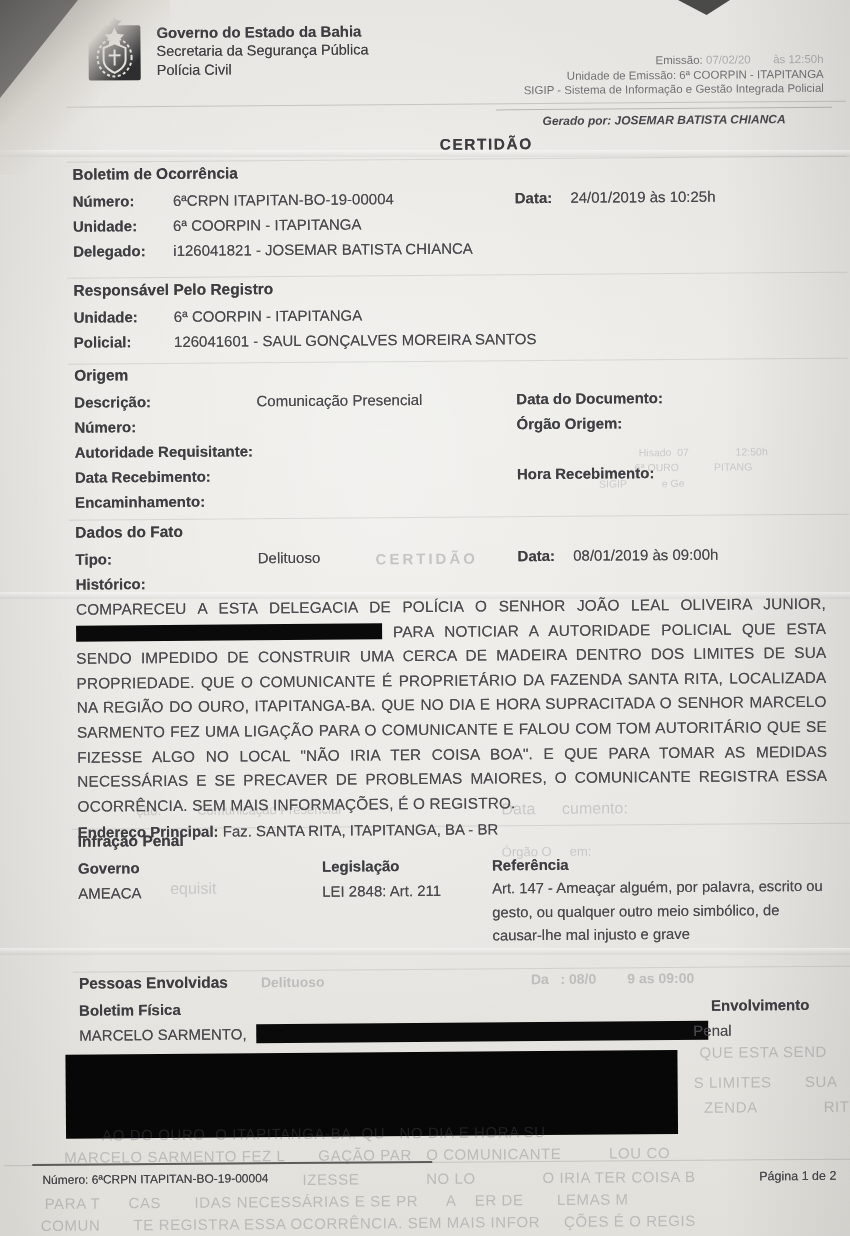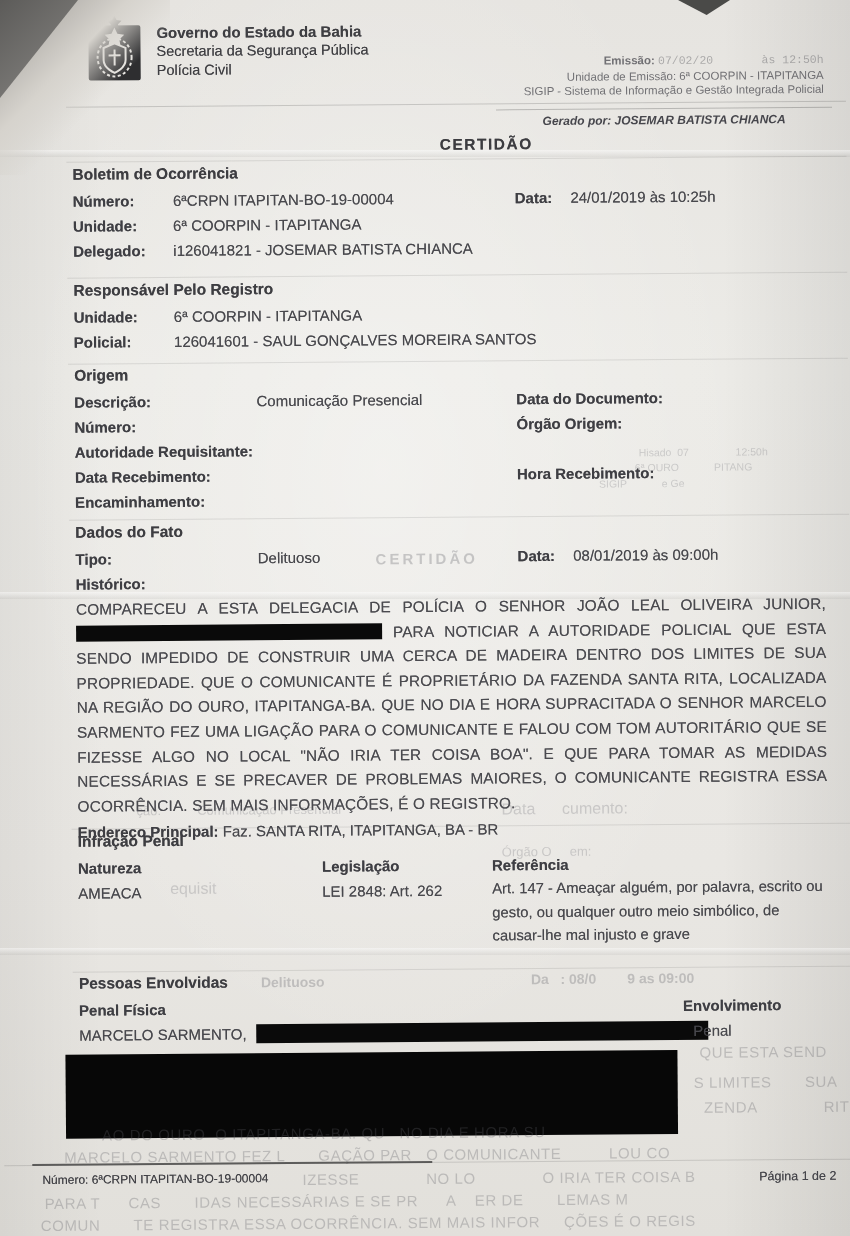--- a/index.html
+++ b/index.html
@@ -16,31 +16,31 @@
     background:linear-gradient(rgba(255,255,255,0.45), rgba(0,0,0,0.05));}
   
   .corner-tl-fold{position:absolute;top:0;left:0;width:170px;height:175px;
     background:linear-gradient(134deg,#8f8d8a 0%,#b9b6b1 20%,#d6d3cd 38%,rgba(233,231,227,0) 58%);}
   .corner-tl-dark{position:absolute;top:0;left:0;width:78px;height:98px;
     clip-path:polygon(0 0,100% 0,0 100%);background:linear-gradient(135deg,#5c5b59,#8a8885);}
   .corner-tr-dark{position:absolute;top:0;left:678px;width:52px;height:15px;
     clip-path:polygon(0 0,100% 0,55% 100%);background:#4a4a48;}
   
   .ink{text-shadow:0 0 0.5px rgba(60,60,64,0.65);}
-  b,.b{font-weight:bold;}
+  b,.b{font-weight:normal;}
   .ghost{position:absolute;white-space:pre;color:rgba(95,95,102,0.30);text-shadow:none;}
   .ghost.up{font-size:15px;letter-spacing:0.6px;}
   .ghost.sm{font-size:10.5px;color:rgba(105,105,112,0.26);}
   
   #header-left{position:absolute;top:13px;left:92px;display:flex;gap:15px;align-items:flex-start;}
   #badge{width:54px;height:66px;}
   #org{font-size:14.5px;line-height:19px;padding-top:8px;color:#3e3e42;}
   #org .l1{font-weight:bold;font-size:15px;}
   #emission{position:absolute;top:55px;right:22px;text-align:right;font-size:11.5px;line-height:14.5px;color:#4a4a50;}
-  #emission .fade{opacity:0.38;font-family:Liberation Mono, monospace;}
+  #emission .fade{opacity:0.38;}
   #emission .semi{opacity:0.75;}
   #rule-top{position:absolute;top:104px;left:70px;right:0;height:1px;background:rgba(70,70,70,0.22);}
   #gerado{position:absolute;top:110px;right:14px;width:336px;border-top:1px solid rgba(70,70,70,0.30);
     padding-top:4px;text-align:center;font-size:12px;font-style:italic;font-weight:bold;color:#46464c;}
   #doc-title{position:absolute;top:136px;left:0;width:100%;text-align:center;padding-left:130px;box-sizing:border-box;
     font-weight:bold;font-size:15.5px;letter-spacing:1.5px;color:#3c3c40;}
   
   .section{position:absolute;left:76px;right:24px;}
   .sec-title{font-weight:bold;font-size:15.5px;margin-bottom:5px;color:#3d3d41;position:relative;}
   .row{position:relative;line-height:25px;font-size:15px;color:#48484d;}
@@ -54,21 +54,21 @@
   #historico{font-size:15.4px;line-height:24.6px;text-align:justify;letter-spacing:0.15px;color:#4a4a4f;margin-top:1px;}
   .redact-inline{display:inline-block;background:#0a0a0a;height:16px;vertical-align:-2px;}
   .redact-inline.p1{width:306px;}
   .redact-inline.p2{width:452px;height:19px;vertical-align:-4px;margin-left:6px;}
   #endereco-row{margin-top:1px;}
   
   .col-leg{position:absolute;left:244px;top:0;}
   .col-ref{position:absolute;left:414px;top:0;}
   #ref-text{position:absolute;left:414px;top:0;width:338px;line-height:23.5px;font-size:14.8px;}
   
-  .col-env{position:absolute;left:604px;top:0;text-align:right;}
+  .col-env{position:absolute;left:632px;top:0;text-align:right;}
   #autor-val{position:absolute;left:614px;top:0;}
   #redact-block{position:absolute;left:-14px;top:80px;width:612px;height:84px;background:#070707;}
   
   #footer-rule-dark{position:absolute;top:1161px;left:28px;width:400px;height:2px;background:rgba(45,45,45,0.72);}
   #footer-rule-faint{position:absolute;top:1162px;left:0;right:0;height:1px;background:rgba(70,70,70,0.18);}
   #footer-number{position:absolute;top:1170px;left:38px;font-size:12px;color:#3f3f44;}
   #footer-page{position:absolute;top:1172px;right:18px;font-size:12.5px;color:#44444a;}
 </style>
 </head>
 <body>
@@ -189,40 +189,40 @@
 
     <div class="ghost sm" style="left:135px;top:801px;font-size:13px;">ção:          Comunicação Presencial</div>
     <div class="ghost sm" style="left:500px;top:801px;font-size:16px;">Data      cumento:</div>
     <div class="ghost sm" style="left:500px;top:845px;font-size:13px;">Órgão O     em:</div>
     <div class="ghost sm" style="left:168px;top:878px;font-size:16px;">equisit</div>
 
     <div class="rule" style="top:826px;right:0;"></div>
     <div class="section ink" style="top:830px;">
       <div class="sec-title">Infração Penal</div>
       <div class="row" style="margin-top:3px;">
-        <span class="lbl">Natureza</span>
+        <span class="lbl">Governo</span>
         <span class="lbl col-leg">Legislação</span>
         <span class="lbl col-ref">Referência</span>
       </div>
       <div class="row" style="height:75px;">
         <span>AMEACA</span>
-        <span class="col-leg">LEI 2848: Art. 262</span>
+        <span class="col-leg">LEI 2848: Art. 211</span>
         <span id="ref-text">Art. 147 - Ameaçar alguém, por palavra, escrito ou gesto, ou qualquer outro meio simbólico, de causar-lhe mal injusto e grave</span>
       </div>
     </div>
 
     <div class="rule" style="top:969px;right:0;"></div>
     <div class="section ink" style="top:972px;">
       <div class="sec-title">
         <span>Pessoas Envolvidas</span>
         <span class="ghost" style="left:182px;top:1px;font-size:14px;">Delituoso</span>
         <span class="ghost" style="left:452px;top:0;font-size:14px;">Da   : 08/0        9 as 09:00</span>
       </div>
       <div class="row">
-        <span class="lbl">Penal Física</span>
+        <span class="lbl">Boletim Física</span>
         <span class="lbl col-env">Envolvimento</span>
       </div>
       <div class="row">
         <span>MARCELO SARMENTO,</span>
         <span class="redact-inline p2"></span>
         <span id="autor-val">Penal</span>
       </div>
       <div id="redact-block"></div>
     </div>
 

